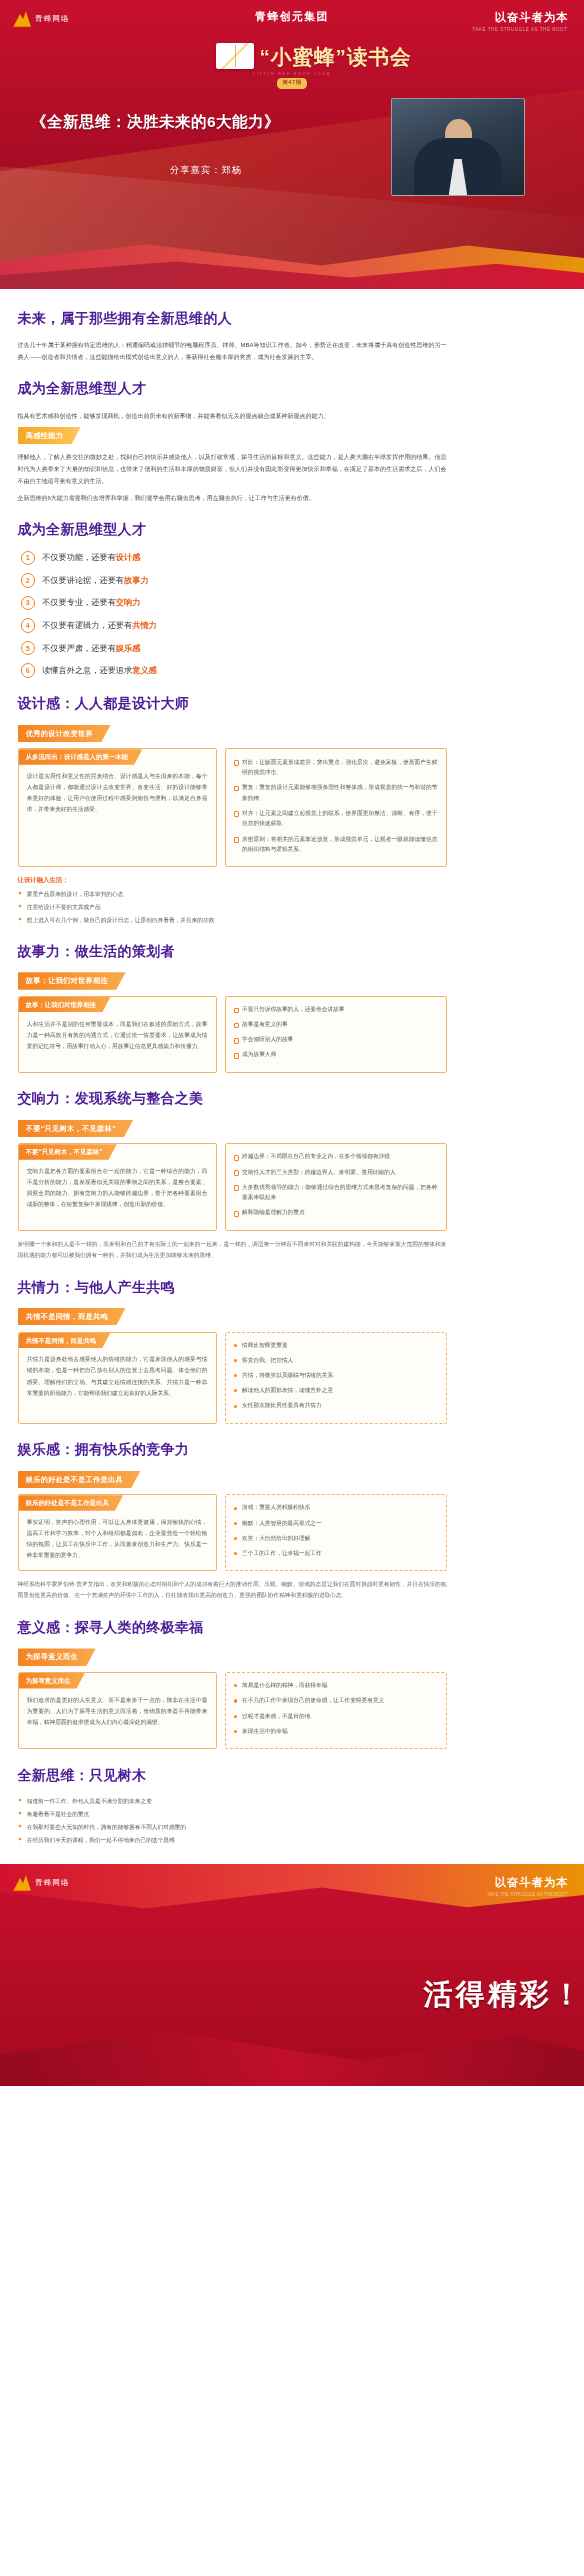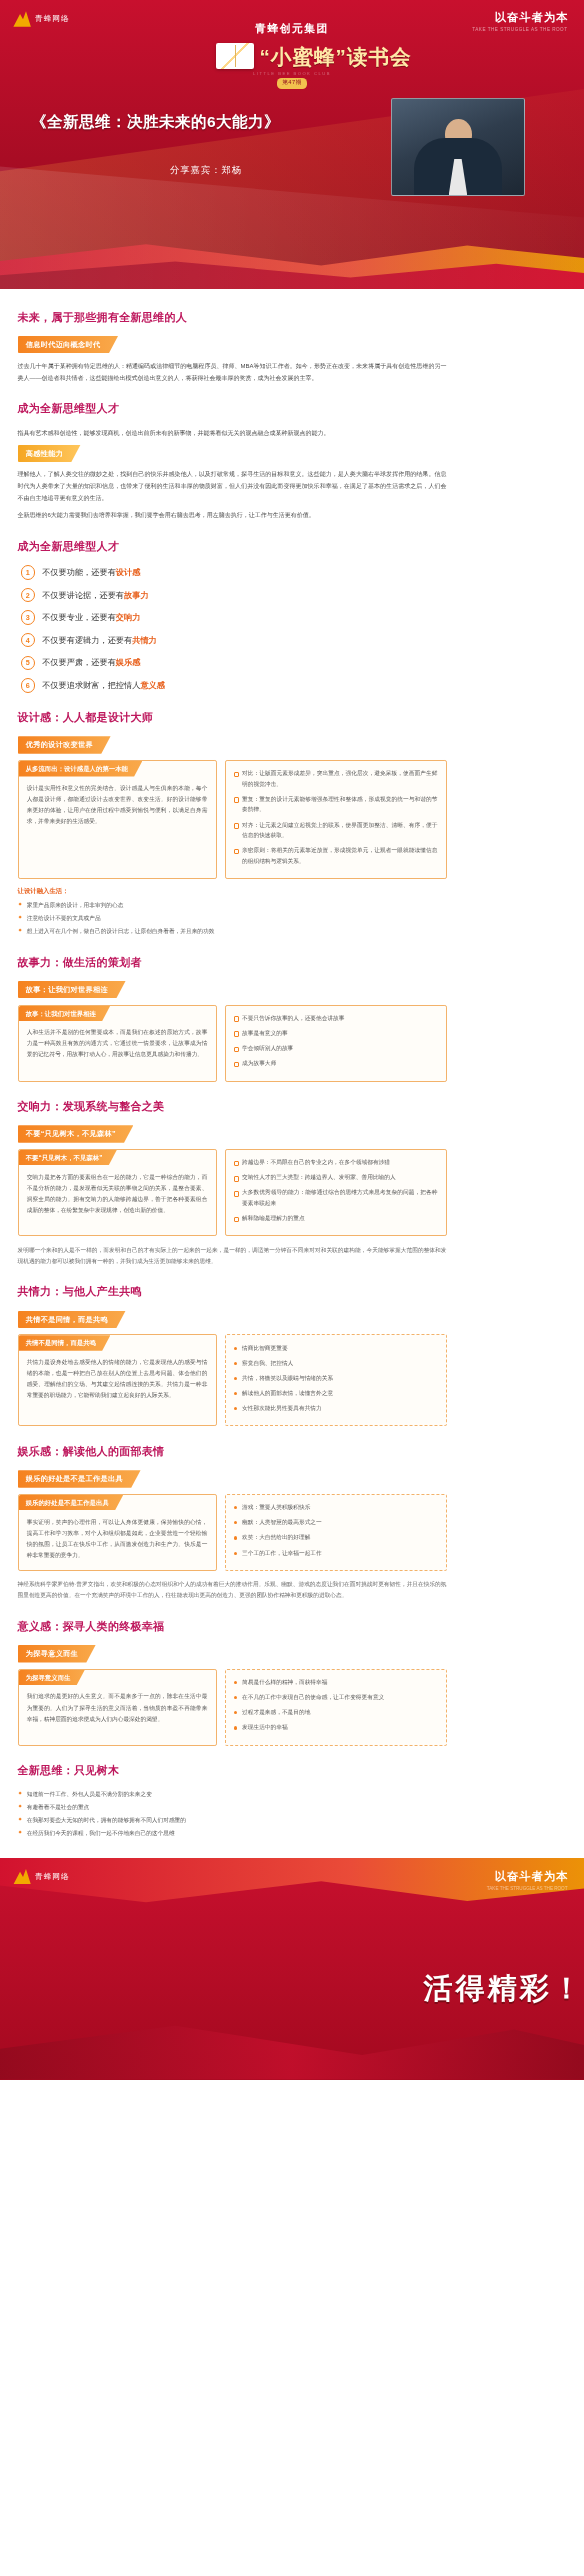--- a/index.html
+++ b/index.html
@@ -45,21 +45,20 @@
     background: #f2a900;
     clip-path: polygon(0% 100%, 38% 18%, 55% 52%, 72% 0%, 100% 100%);
   }
   .hdr-logo .lgtxt { color: #fff; font-size: 7.7px; letter-spacing: 1px; }
 
   .hdr-brand {
     position: absolute; left: 0; right: 0; top: 10.3px;
     text-align: center; color: #ffffff;
     font-size: 10.8px; letter-spacing: 1.5px; font-weight: bold;
     z-index: 5;
-    margin-top: 12px;
   }
   .hdr-slogan {
     position: absolute; right: 15.5px; top: 10.3px;
     color: #ffffff; font-size: 11.3px; letter-spacing: 1px; font-weight: bold;
     z-index: 5;
   }
   .hdr-slogan-sub {
     position: absolute; right: 16.5px; top: 27px;
     color: rgba(255,255,255,.55); font-size: 4.6px; letter-spacing: 0.5px;
     z-index: 5;
@@ -150,21 +149,21 @@
   .hdr-wave2 {
     position: absolute; left: 0; bottom: 0; width: 584px; height: 46px;
     background: linear-gradient(90deg,#a00c20,#d4122f);
     clip-path: polygon(0 70%, 30% 40%, 60% 75%, 85% 45%, 100% 65%, 100% 100%, 0 100%);
   }
 
   
   .content { padding: 17.5px 17.5px 0 17.5px; }
 
   h2.sec-title {
-    font-size: 11px; color: #be185d; font-weight: bold;
+    font-size: 14px; color: #4c1d95; font-weight: bold;
     margin: 17.5px 0 11.3px 0; letter-spacing: 0.3px;
   }
   h2.sec-title.first { margin-top: 3.1px; }
 
   
   .bar {
     position: relative;
     display: block;
     height: 17.5px;
     margin-bottom: 6.2px;
@@ -334,23 +333,20 @@
     </div>
 
     <div class="hdr-wave"></div>
     <div class="hdr-wave2"></div>
   </div>
 
   <div class="content">
 
     <h2 class="sec-title first">未来，属于那些拥有全新思维的人</h2>
 
-    <div class="bar">
-      <span class="bar-inner">信息时代迈向概念时代</span>
-    </div>
     <p class="para">过去几十年属于某种拥有特定思维的人：精通编码或法律细节的电脑程序员、律师、MBA等知识工作者。如今，形势正在改变，未来将属于具有创造性思维的另一类人——创造者和共情者，这些能描绘出模式创造出意义的人，将获得社会最丰厚的奖赏，成为社会发展的主宰。</p>
 
     <h2 class="sec-title">成为全新思维型人才</h2>
 
     <p class="para">指具有艺术感和创造性，能够发现商机，创造出前所未有的新事物，并能将看似无关的观点融合成某种新观点的能力。</p>
 
     <div class="bar yellow">
       <span class="bar-inner">高感性能力</span>
     </div>
     <p class="para">理解他人，了解人类交往的微妙之处，找到自己的快乐并感染他人，以及打破常规，探寻生活的目标和意义。这些能力，是人类大脑右半球发挥作用的结果。信息时代为人类带来了大量的知识和信息，也带来了便利的生活和丰厚的物质财富，但人们并没有因此而变得更加快乐和幸福，在满足了基本的生活需求之后，人们会不由自主地追寻更有意义的生活。</p>
@@ -373,21 +369,21 @@
       <div class="nrow">
         <span class="circle">4</span>
         <span class="ntext"><span>不仅要有逻辑力，还要有</span><em>共情力</em></span>
       </div>
       <div class="nrow">
         <span class="circle">5</span>
         <span class="ntext"><span>不仅要严肃，还要有</span><em>娱乐感</em></span>
       </div>
       <div class="nrow">
         <span class="circle">6</span>
-        <span class="ntext"><span>不仅要追求财富，把控情人</span><em>意义感</em></span>
+        <span class="ntext"><span>读懂言外之意，还要追求</span><em>意义感</em></span>
       </div>
     </div>
 
     <h2 class="sec-title">设计感：人人都是设计大师</h2>
     <div class="bar">
       <span class="bar-inner">优秀的设计改变世界</span>
     </div>
     <div class="two-col">
       <div class="col-left">
         <span class="cl-head">从多流而出：设计感是人的第一本能</span>
@@ -461,21 +457,21 @@
         <ul>
           <li>情商比智商更重要</li>
           <li>察觉自我、把控情人</li>
           <li>共情，将微笑以及眼睛与情绪的关系</li>
           <li>解读他人的面部表情，读懂言外之意</li>
           <li>女性那次能比男性要具有共情力</li>
         </ul>
       </div>
     </div>
 
-    <h2 class="sec-title">娱乐感：解读他人的面部表情</h2>
+    <h2 class="sec-title">娱乐感：拥有快乐的竞争力</h2>
     <div class="bar">
       <span class="bar-inner">娱乐的好处是不是工作是出具</span>
     </div>
     <div class="two-col">
       <div class="col-left">
         <span class="cl-head">娱乐的好处是不是工作是出具</span>
         <div class="cl-body">事实证明，笑声的心理作用，可以让人身体更健康，保持愉快的心情，提高工作和学习效率，对个人和组织都是如此，企业要营造一个轻松愉快的氛围，让员工在快乐中工作，从而激发创造力和生产力。快乐是一种非常重要的竞争力。</div>
       </div>
       <div class="col-right dashed">
         <ul>

